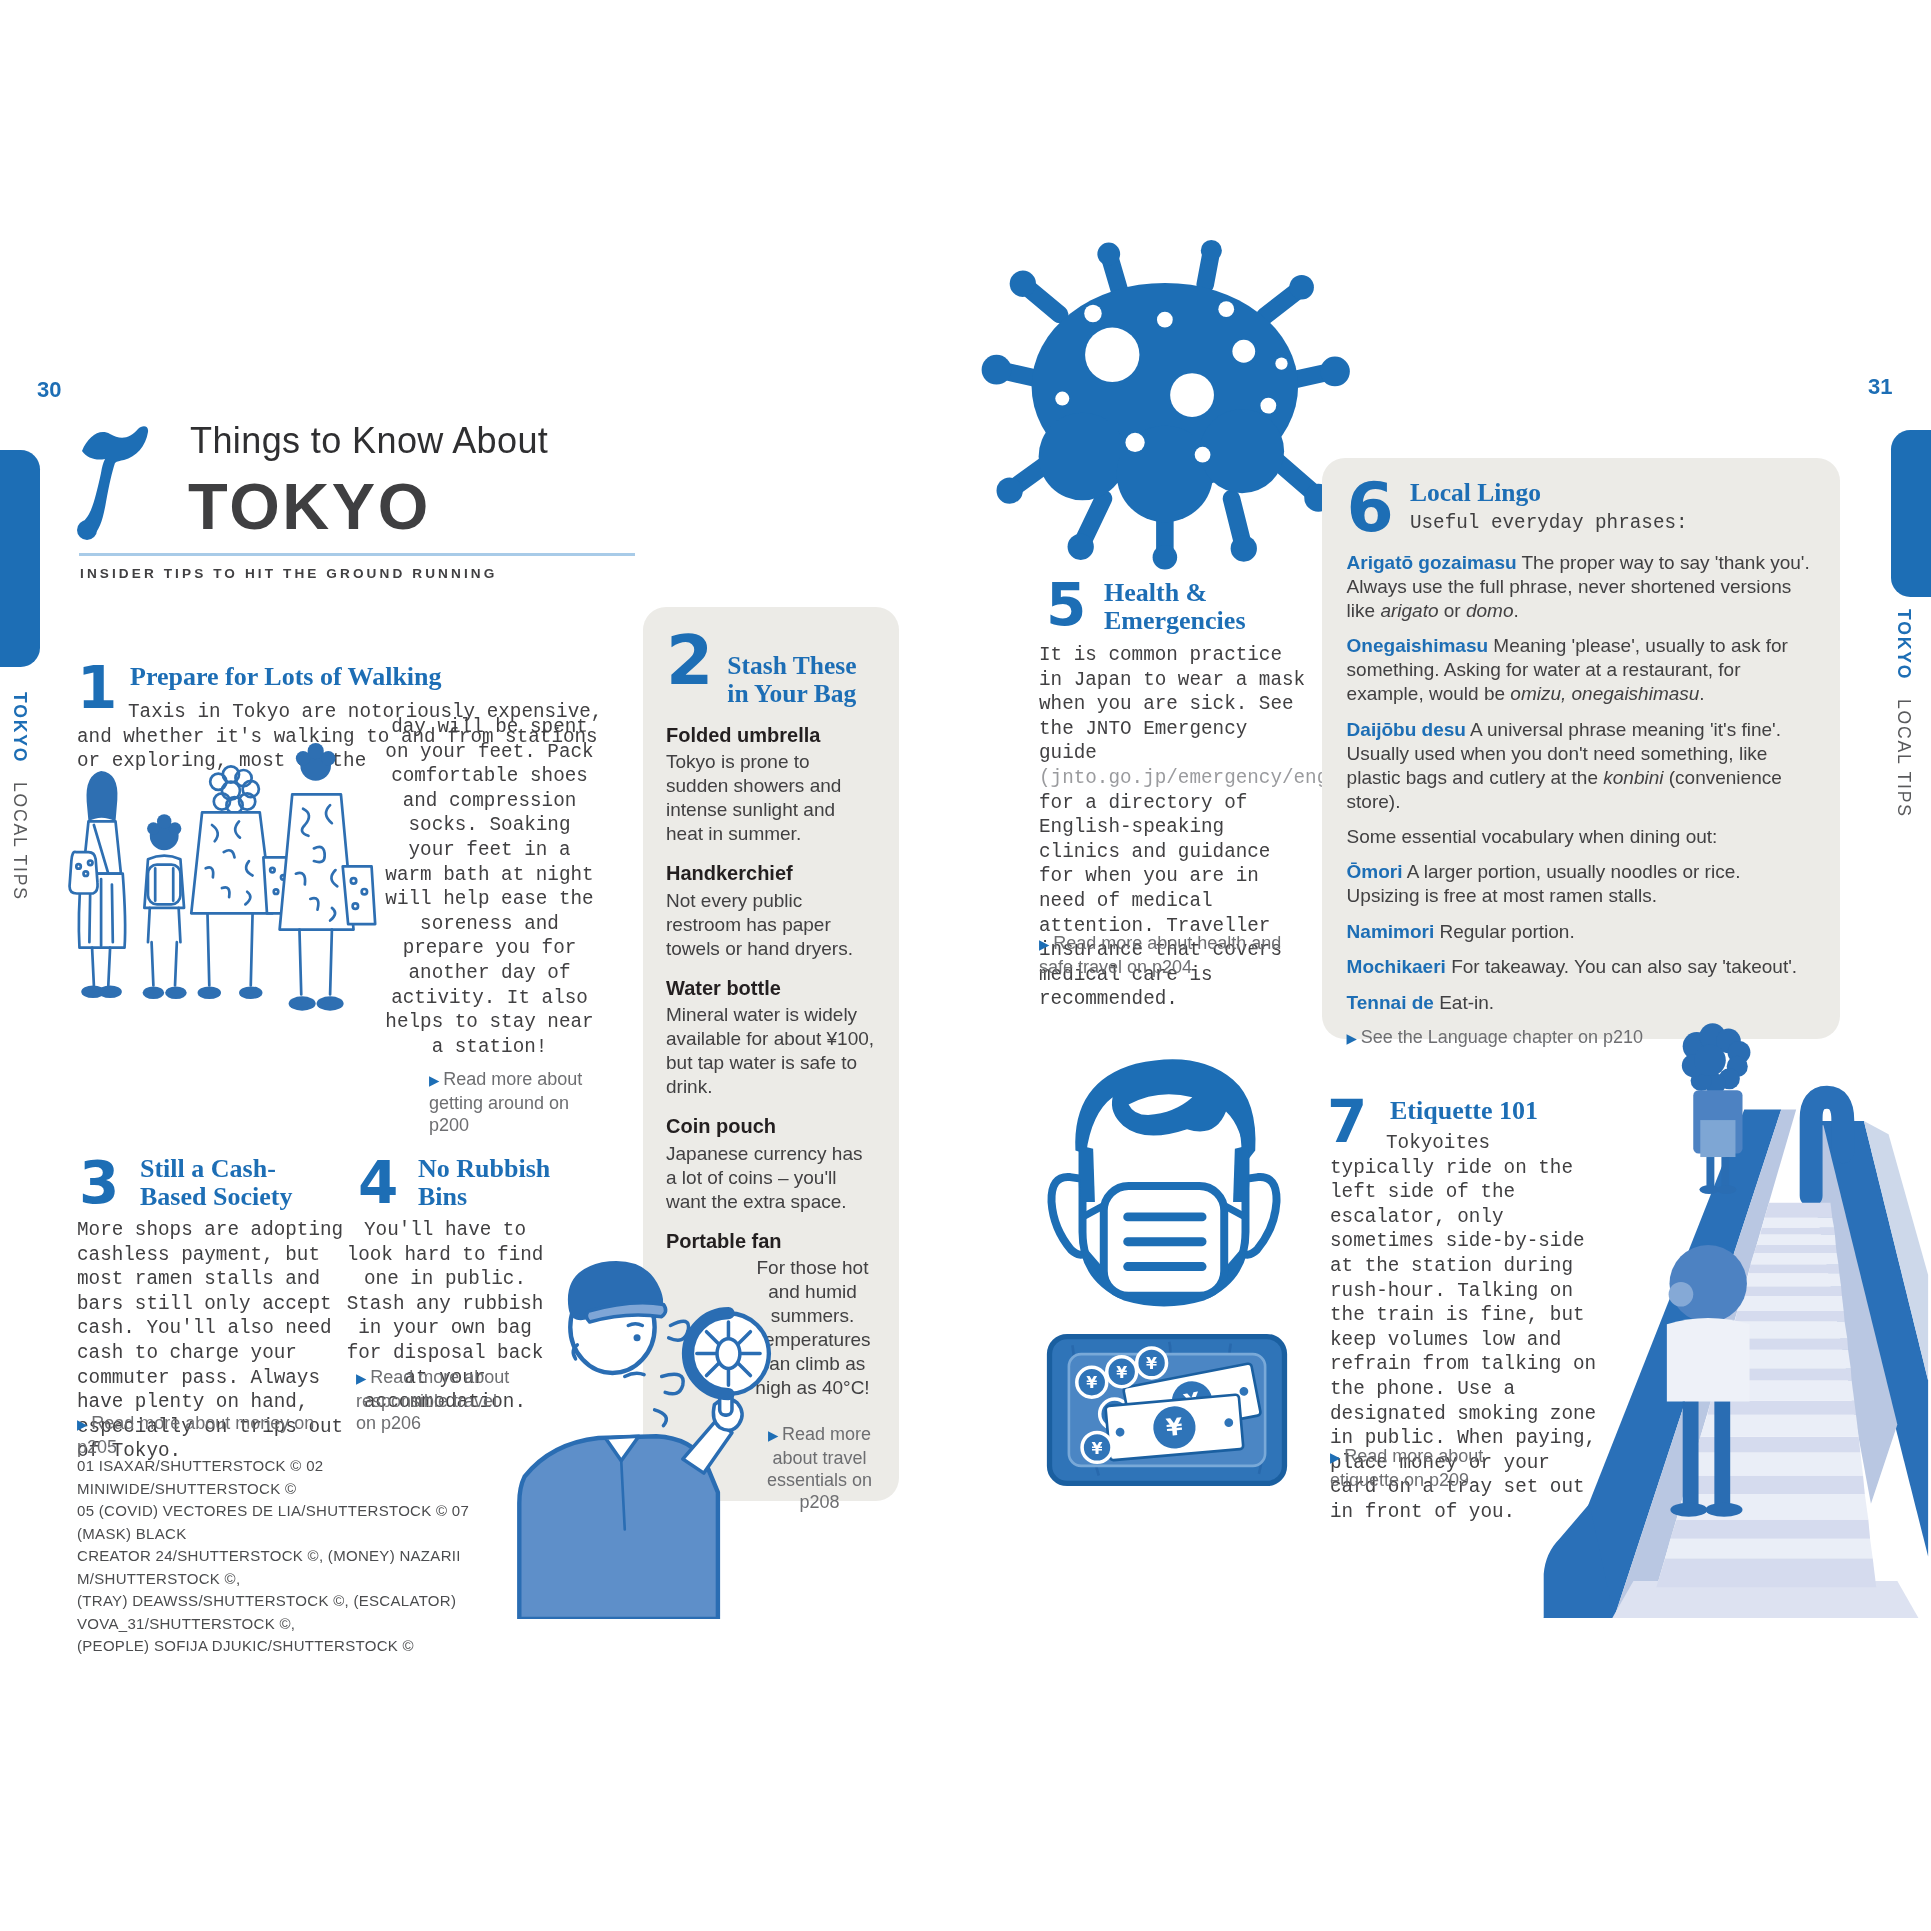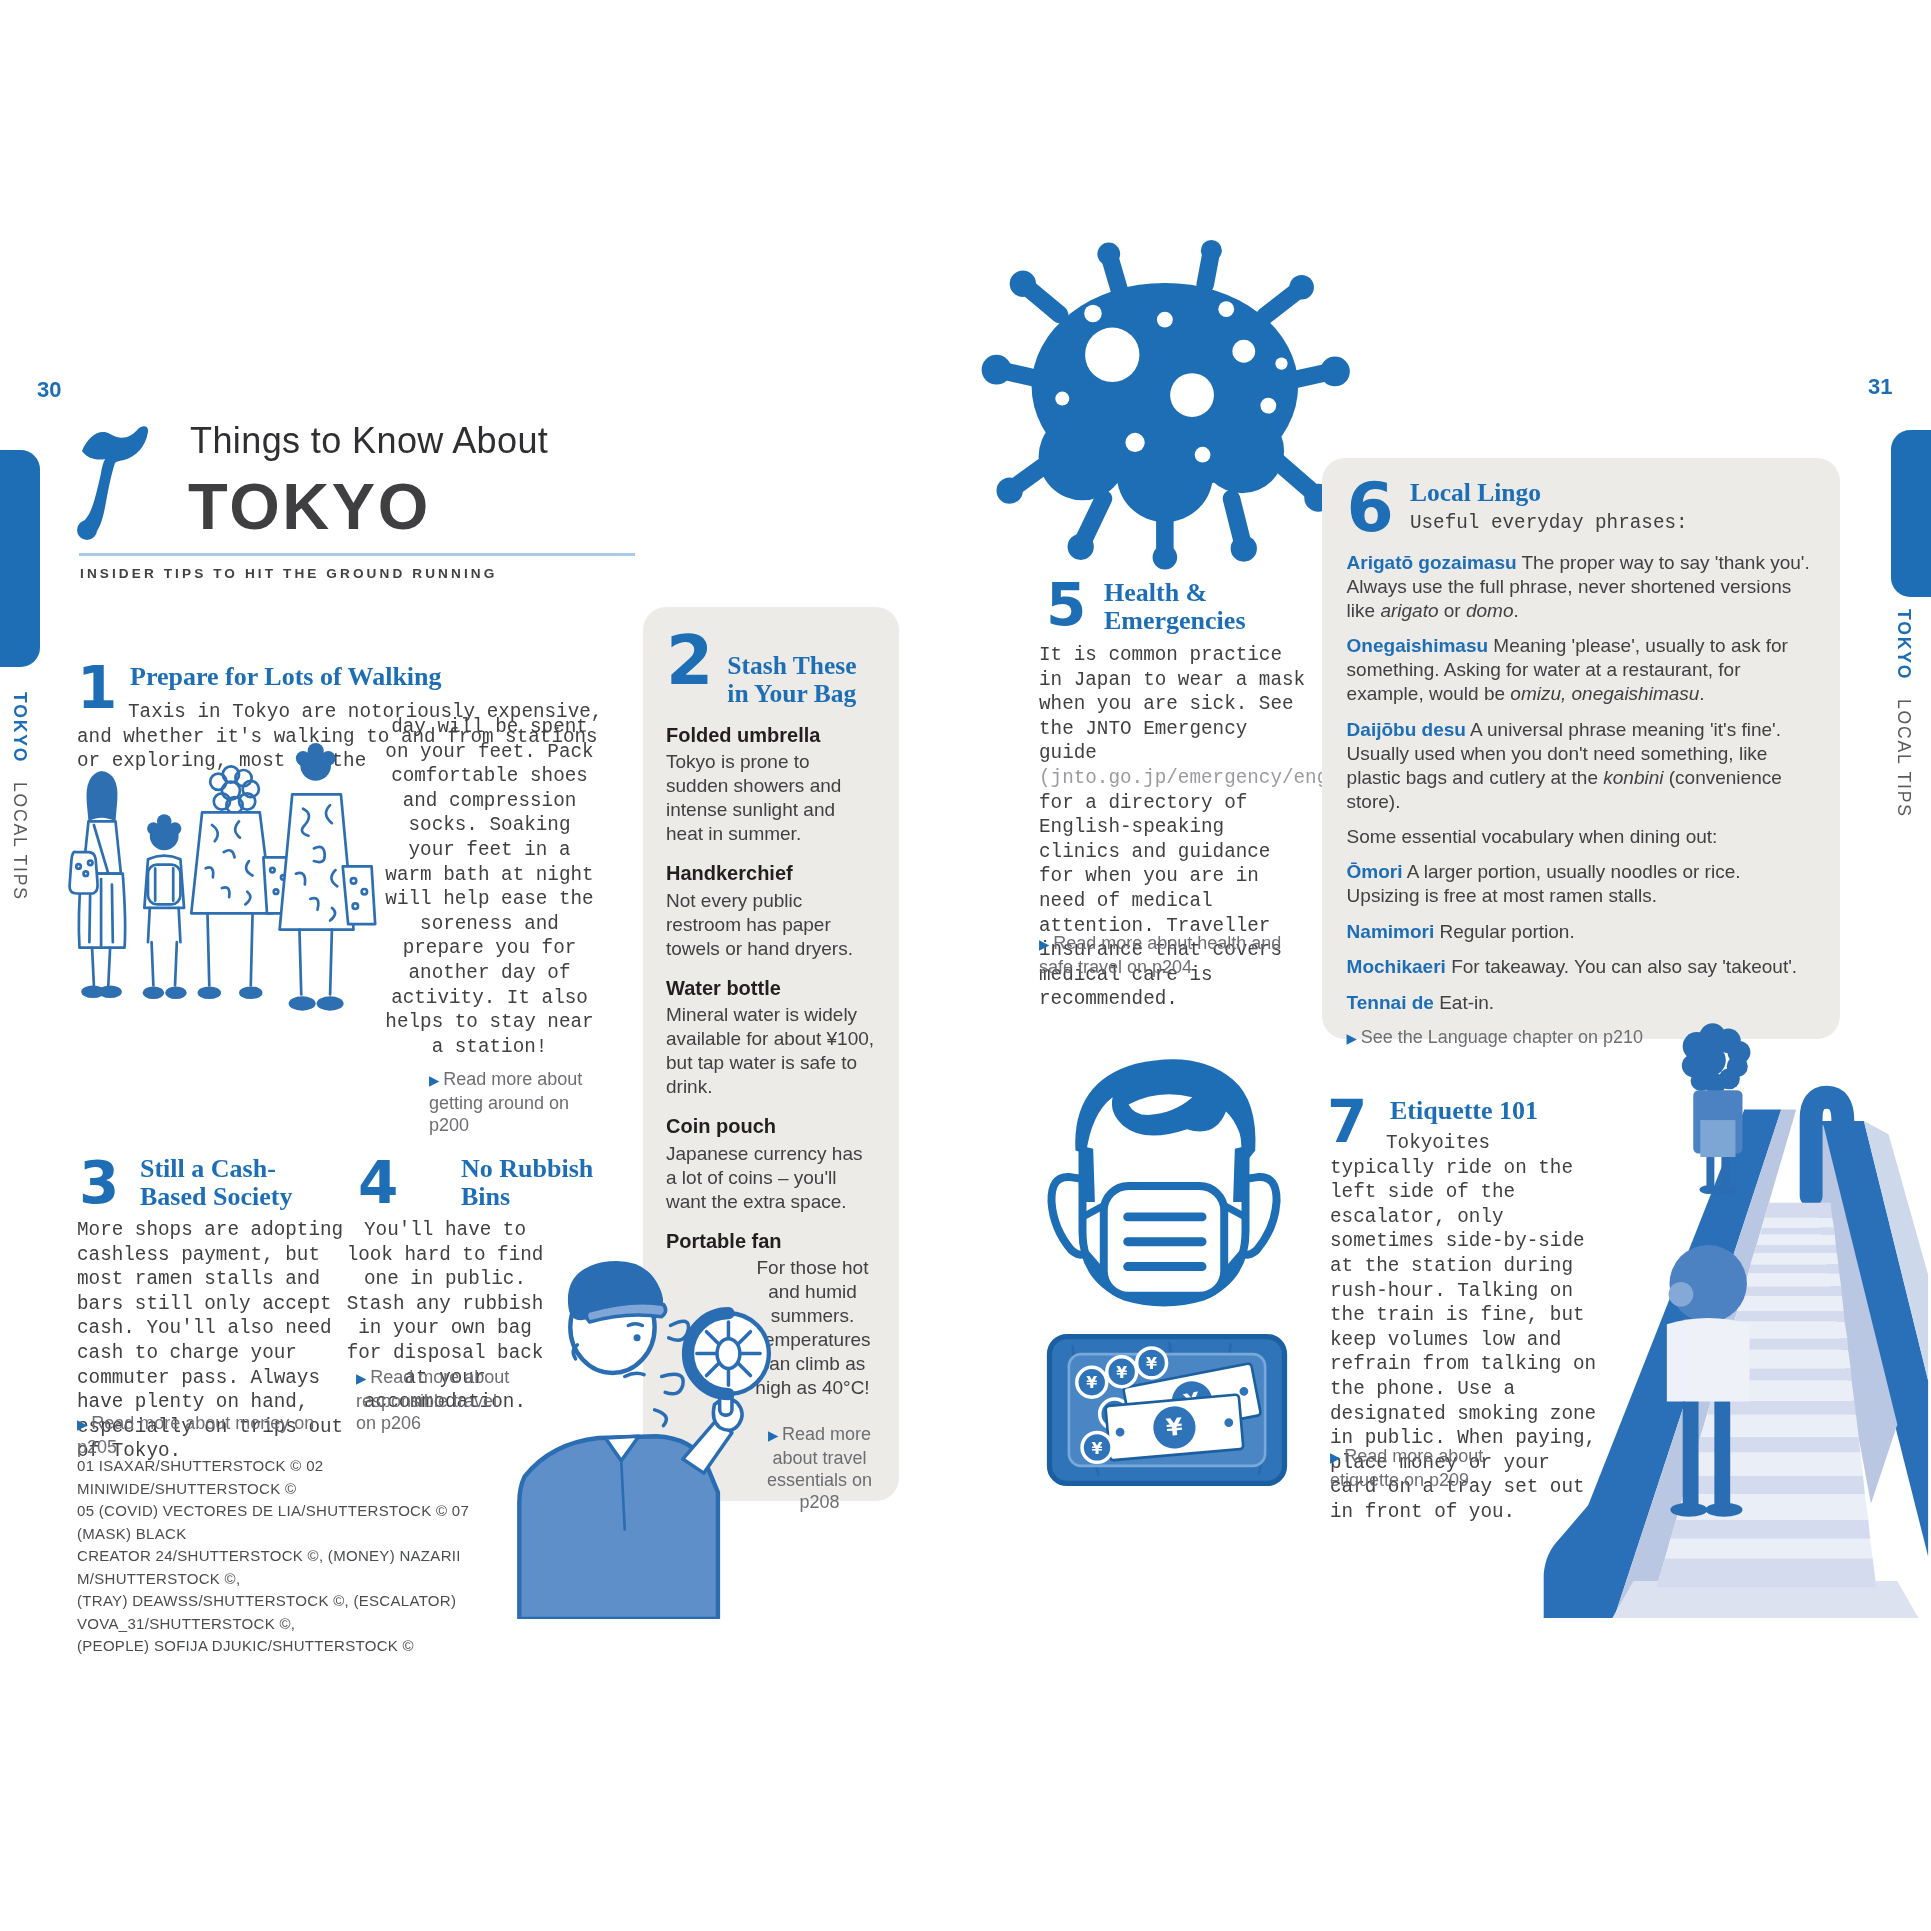--- a/index.html
+++ b/index.html
@@ -172,21 +172,21 @@
 
   <div class="abs credits" style="left:77px;top:1455px;width:421px;" id="credits-block">
       <div>01 ISAXAR/SHUTTERSTOCK © 02 MINIWIDE/SHUTTERSTOCK ©</div>
       <div>05 (COVID) VECTORES DE LIA/SHUTTERSTOCK © 07 (MASK) BLACK</div>
       <div>CREATOR 24/SHUTTERSTOCK ©, (MONEY) NAZARII M/SHUTTERSTOCK ©,</div>
       <div>(TRAY) DEAWSS/SHUTTERSTOCK ©, (ESCALATOR) VOVA_31/SHUTTERSTOCK ©,</div>
       <div>(PEOPLE) SOFIJA DJUKIC/SHUTTERSTOCK ©</div>
     </div>
 
   <div class="abs secnum" style="left:358px;top:1157px;">4</div>
-  <div class="abs sectitle" style="left:418px;top:1155px;margin-left:43px;">
+  <div class="abs sectitle" style="left:418px;top:1155px;">
     <div>No Rubbish</div>
     <div>Bins</div>
   </div>
   <div class="abs body" style="left:336px;top:1218px;width:218px;text-align:center;">You'll have to look hard to find one in public. Stash any rubbish in your own bag for disposal back at your accommodation.</div>
   <div class="abs rm" style="left:356px;top:1366px;width:158px;">Read more about responsible travel on p206</div>
 
   <div class="abs graybox" style="left:643px;top:607px;width:256px;height:894px;">
     <div style="position:relative;padding:24.6px 23px 0 23px;">
       <div style="display:flex;">
         <div class="boxnum">2</div>

